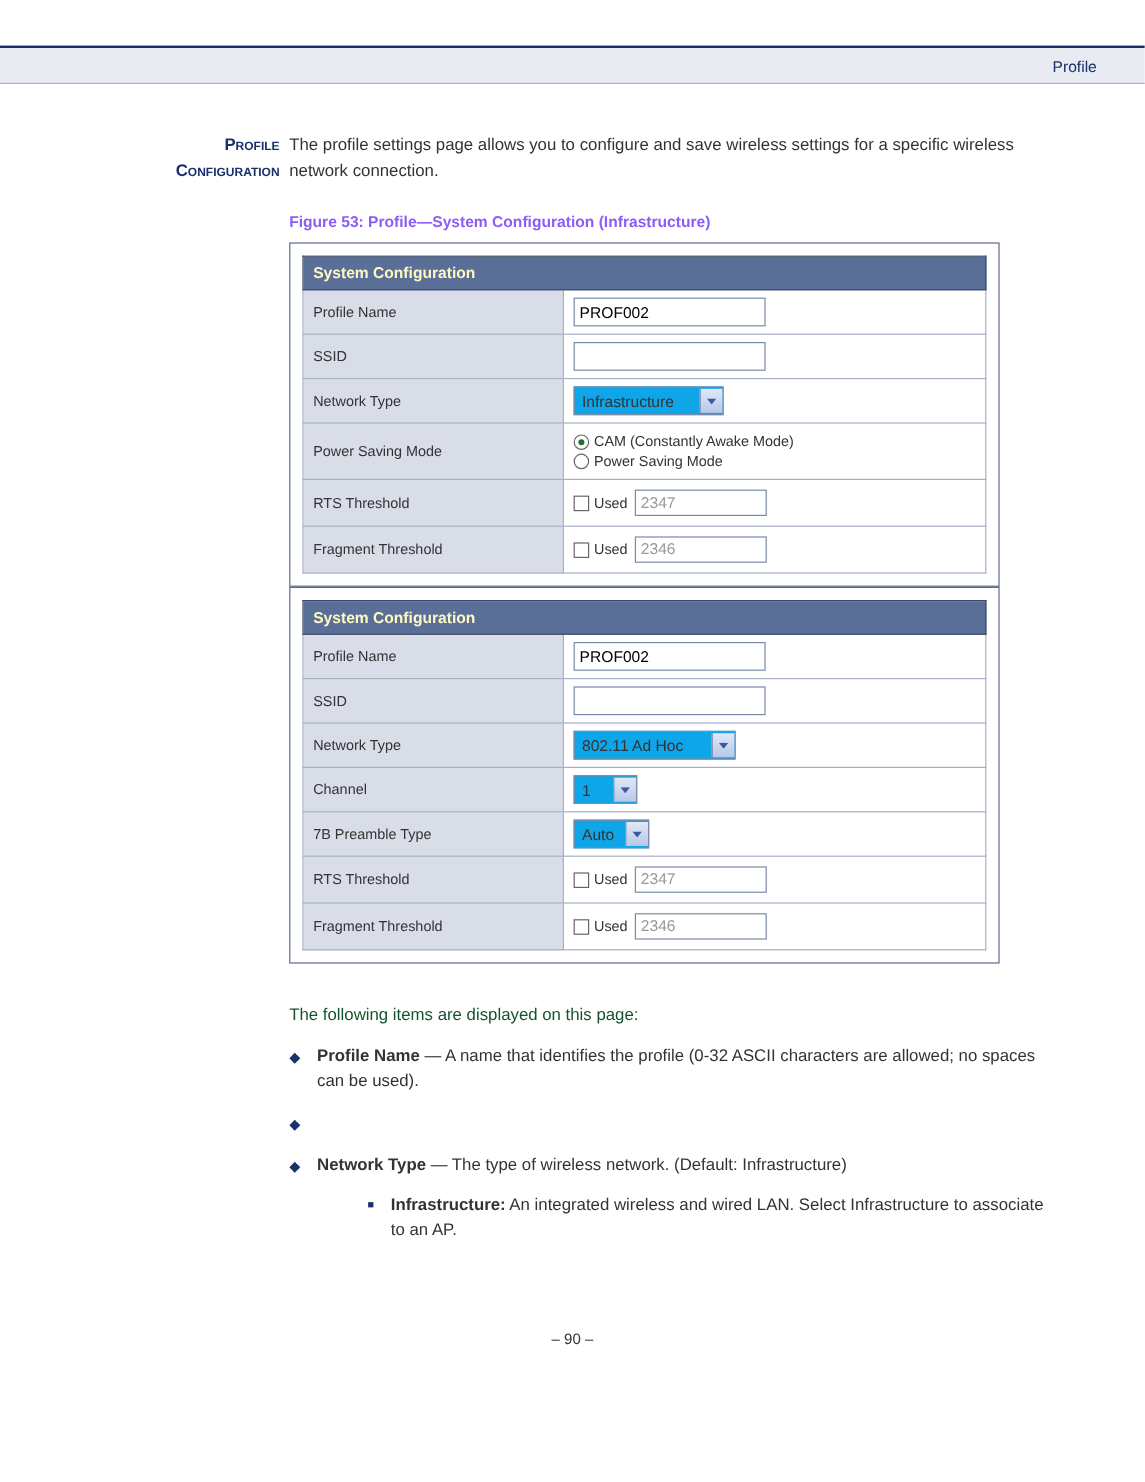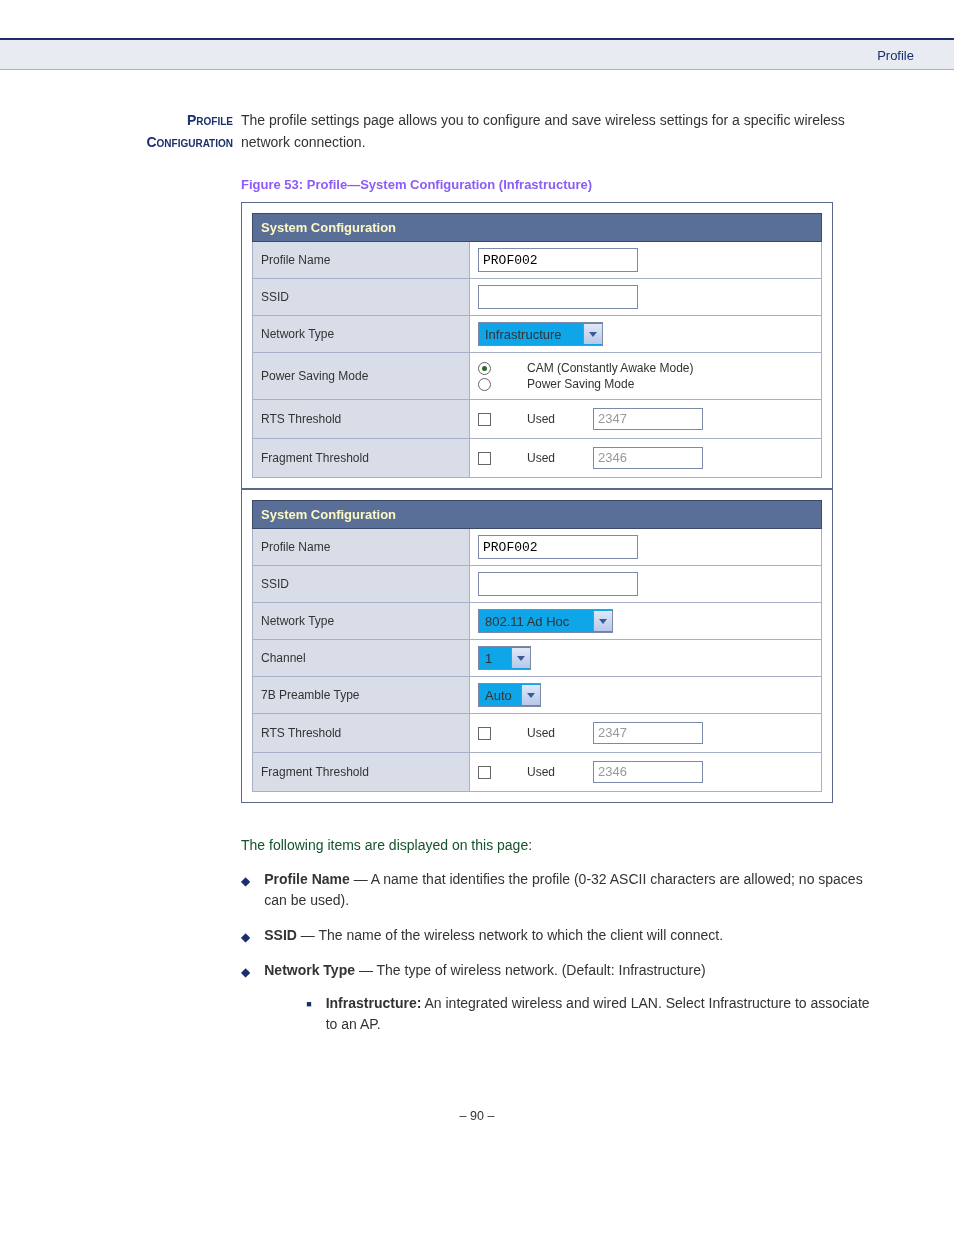--- a/index.html
+++ b/index.html
@@ -103,21 +103,21 @@
     border: 1px solid #a8b0c8;
     padding: 6px 8px;
     font-family: Arial, sans-serif;
     font-size: 12px;
     color: #333;
     vertical-align: middle;
   }
   .txt-input {
     border: 1px solid #7a8aa8;
     padding: 2px 4px;
-    font-family: Liberation Mono, monospace;
+    font-family: Liberation Sans, sans-serif;
     font-size: 13px;
     width: 150px;
     height: 18px;
   }
   .select-box {
     border: 1px solid #7a8aa8;
     font-family: Arial, sans-serif;
     font-size: 13px;
     height: 22px;
     display: inline-flex;
@@ -140,21 +140,20 @@
     width: 8px;
     height: 5px;
   }
   .radio-line, .check-line {
     display: flex;
     align-items: center;
     font-family: Arial, sans-serif;
     font-size: 12px;
     color: #333;
     margin: 2px 0;
-    gap: 32px;
   }
   .radio-dot {
     width: 11px;
     height: 11px;
     border: 1px solid #666;
     border-radius: 50%;
     margin-right: 4px;
     display: inline-flex;
     align-items: center;
     justify-content: center;
@@ -402,21 +401,20 @@
 
       <div class="items-intro">The following items are displayed on this page:</div>
 
       <ul class="bullet-list">
         <li>
           <span class="diamond">◆</span>
           <div><strong>Profile Name</strong><span> — A name that identifies the profile (0-32 ASCII characters are allowed; no spaces can be used).</span></div>
         </li>
         <li>
           <span class="diamond">◆</span>
-          <div><strong>SSID</strong><span> — The name of the wireless network to which the client will connect.</span></div>
         </li>
         <li>
           <span class="diamond">◆</span>
           <div>
             <strong>Network Type</strong><span> — The type of wireless network. (Default: Infrastructure)</span>
             <ul class="sub-list">
               <li>
                 <span class="square-bullet">■</span>
                 <div><strong>Infrastructure:</strong><span> An integrated wireless and wired LAN. Select Infrastructure to associate to an AP.</span></div>
               </li>

